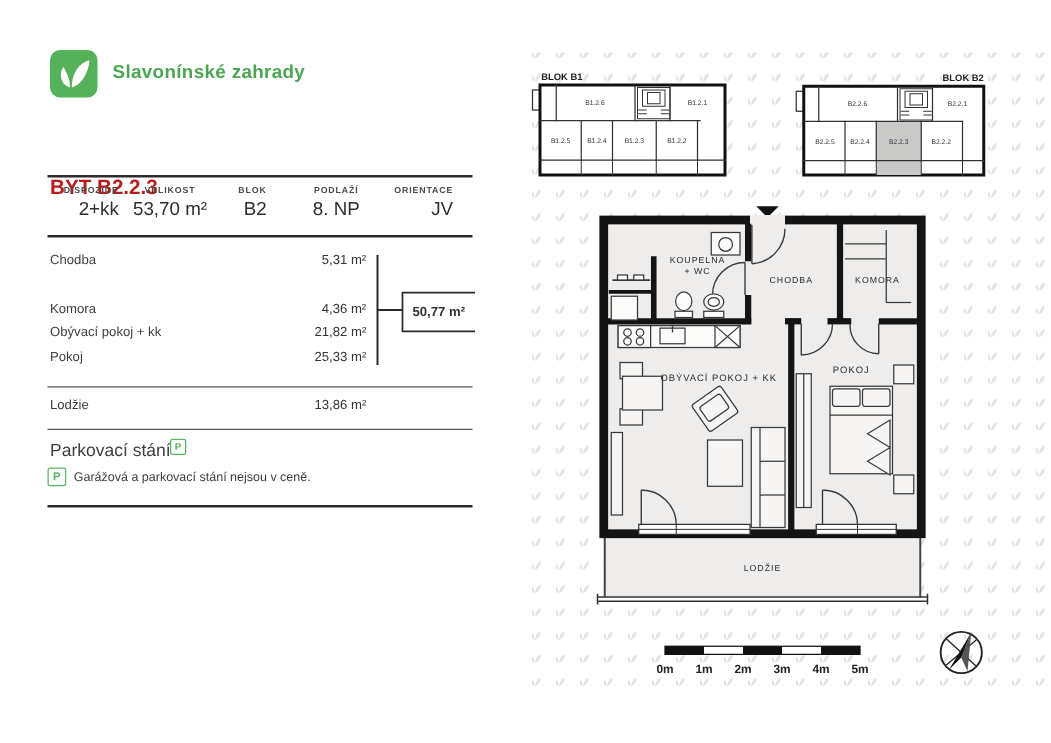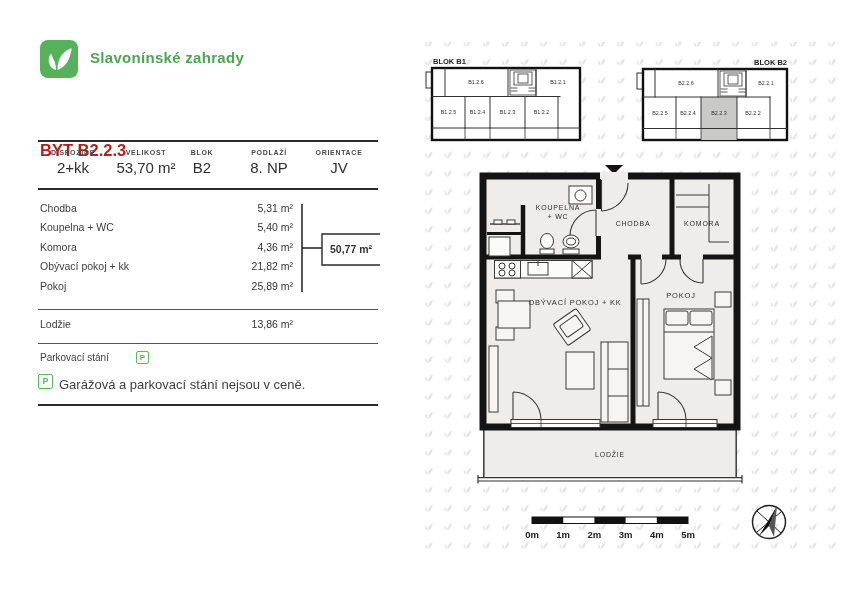--- a/index.html
+++ b/index.html
@@ -8,30 +8,30 @@
   .abs{position:absolute;}
   
   #logo-box{left:40px;top:40px;width:38px;height:38px;background:#55b25a;border-radius:8px;}
   #brand-name{left:90px;top:49px;font-size:15px;font-weight:bold;color:#4ea553;letter-spacing:.3px;}
   #unit-title{left:40px;top:101px;font-size:16.5px;font-weight:bold;color:#b91c1c;margin-top:40px;}
   .rule{left:38px;width:340px;background:#2b2b2b;}
   .rule.thin{height:1px;background:#555;}
   .rule.thick{height:2px;}
   .sum-col{top:149px;text-align:center;white-space:nowrap;transform:translateX(-50%);}
   .sum-label{font-size:7px;letter-spacing:.7px;color:#4a4a4a;font-weight:bold;}
-  .sum-value{font-size:15px;color:#2f2f2f;margin-top:3px;}
+  .sum-value{font-size:15px;color:#2f2f2f;margin-top:3px;text-align:right;}
   .room-row{left:40px;width:253px;height:14px;font-size:10.5px;color:#3e3e3e;}
   .room-row .rlabel{position:absolute;left:0;top:0;}
   .room-row .rarea{position:absolute;right:0;top:0;font-weight:normal;color:#333;}
   .p-badge{display:inline-block;border:1.3px solid #5cb660;border-radius:2px;color:#5cb660;
            font-weight:bold;text-align:center;background:#fff;}
-  #parking-label{left:40px;top:352px;font-size:10px;color:#3e3e3e;}
+  #parking-label{left:40px;top:352px;font-size:14px;color:#3e3e3e;}
   #parking-badge{left:136px;top:351px;width:11px;height:11px;font-size:8px;line-height:11px;}
   #note-badge{left:38px;top:374px;width:13px;height:13px;font-size:9px;line-height:13px;}
-  #note-text{left:59px;top:377px;font-size:13px;color:#3e3e3e;}
+  #note-text{left:59px;top:377px;font-size:10px;color:#3e3e3e;}
   svg text{font-family:"Liberation Sans", sans-serif;}
 </style>
 </head>
 <body>
 
 <div id="page">
 
   <div class="abs" id="logo-box">
     <svg width="38" height="38" viewBox="0 0 24 24">
       <path d="M10,19 C5.5,17.5 4.2,12.5 6.8,8.5 C8.6,12 10.4,15.5 10,19 Z" fill="#ffffff"></path>
@@ -41,21 +41,21 @@
   <div class="abs" id="brand-name">Slavonínské zahrady</div>
 
   <div class="abs" id="unit-title">BYT B2.2.3</div>
 
   <div class="abs rule thick" style="top:140px"></div>
 
   <div class="abs sum-col" style="left:73px">
     <div class="sum-label">DISPOZICE</div>
     <div class="sum-value">2+kk</div>
   </div>
-  <div class="abs sum-col" style="left:146px">
+  <div class="abs sum-col" style="left:136px">
     <div class="sum-label">VELIKOST</div>
     <div class="sum-value">53,70 m²</div>
   </div>
   <div class="abs sum-col" style="left:202px">
     <div class="sum-label">BLOK</div>
     <div class="sum-value">B2</div>
   </div>
   <div class="abs sum-col" style="left:269px">
     <div class="sum-label">PODLAŽÍ</div>
     <div class="sum-value">8. NP</div>
@@ -64,35 +64,31 @@
     <div class="sum-label">ORIENTACE</div>
     <div class="sum-value">JV</div>
   </div>
 
   <div class="abs rule thick" style="top:188px"></div>
 
   <div class="abs room-row" style="top:202px">
     <span class="rlabel">Chodba</span>
     <span class="rarea">5,31 m²</span>
   </div>
-  <div class="abs room-row" style="top:221px">
-    <span class="rlabel">Koupelna + WC</span>
-    <span class="rarea">5,40 m²</span>
-  </div>
   <div class="abs room-row" style="top:241px">
     <span class="rlabel">Komora</span>
     <span class="rarea">4,36 m²</span>
   </div>
   <div class="abs room-row" style="top:260px">
     <span class="rlabel">Obývací pokoj + kk</span>
     <span class="rarea">21,82 m²</span>
   </div>
   <div class="abs room-row" style="top:280px">
     <span class="rlabel">Pokoj</span>
-    <span class="rarea">25,89 m²</span>
+    <span class="rarea">25,33 m²</span>
   </div>
 
   <svg class="abs" style="left:296px;top:198px" width="88" height="100" viewBox="0 0 88 100">
     <line x1="6" y1="6" x2="6" y2="94" stroke="#2b2b2b" stroke-width="1.6"></line>
     <line x1="6" y1="50" x2="26" y2="50" stroke="#2b2b2b" stroke-width="1.6"></line>
     <polyline points="84,36 26,36 26,67 84,67" fill="none" stroke="#2b2b2b" stroke-width="1.4"></polyline>
     <text x="55" y="55" text-anchor="middle" font-size="10.5" font-weight="bold" fill="#333">50,77 m²</text>
   </svg>
 
   <div class="abs rule thin" style="top:309px"></div>

